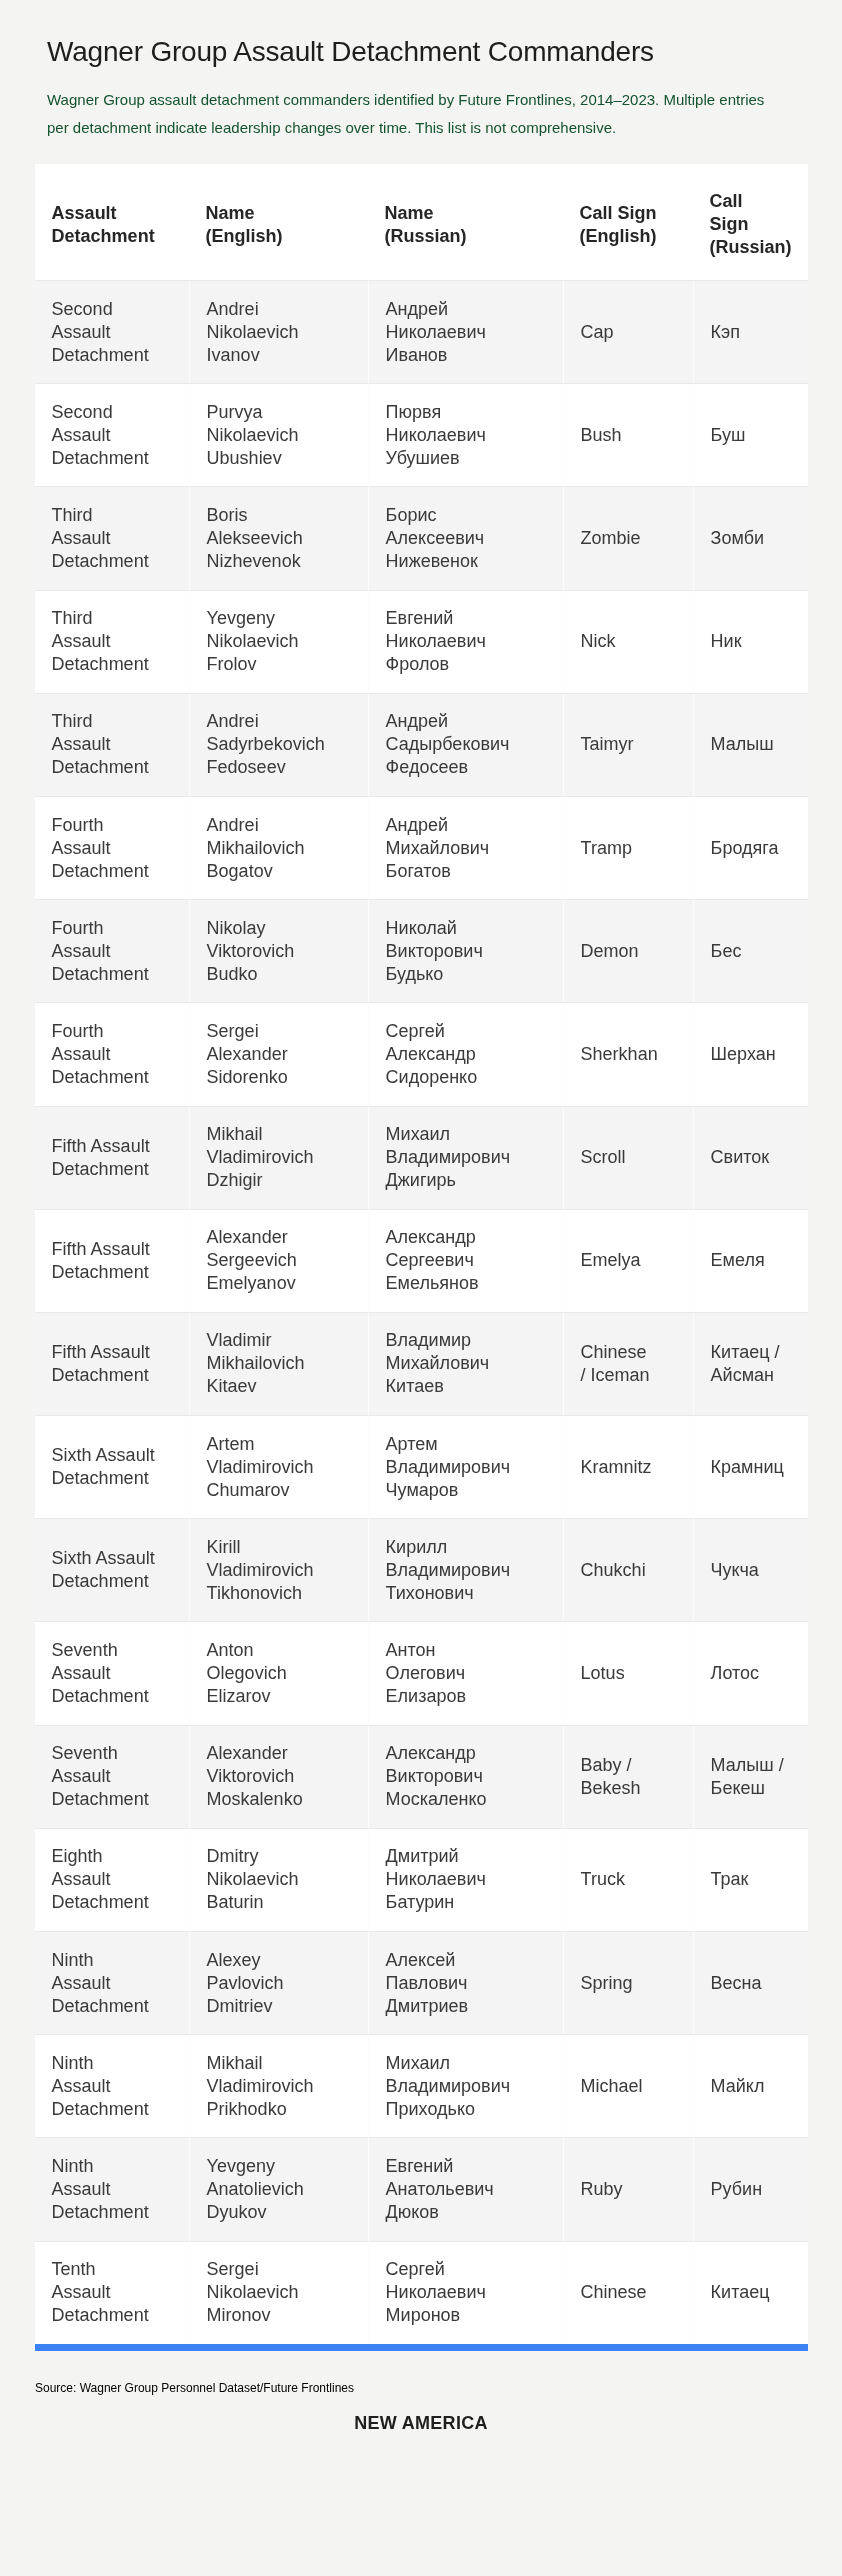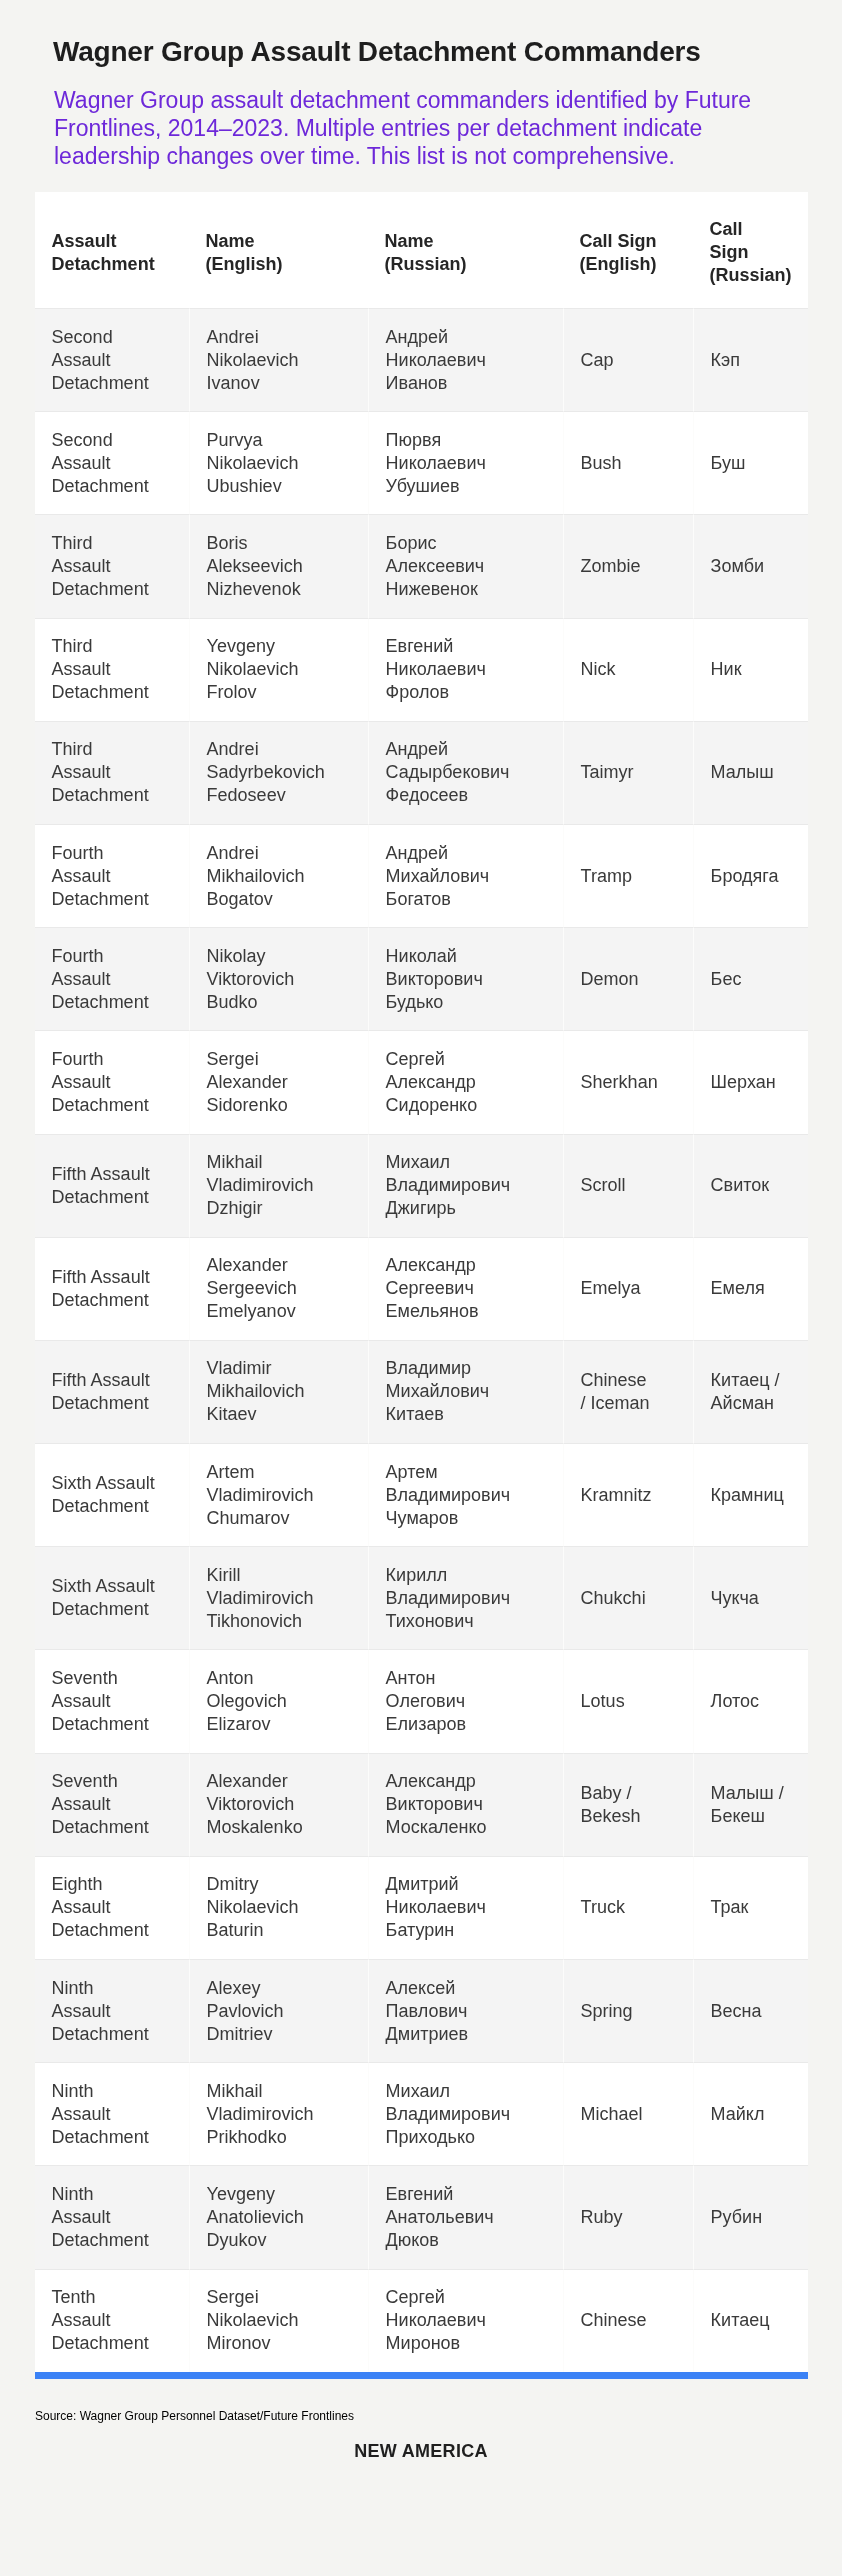--- a/index.html
+++ b/index.html
@@ -8,31 +8,31 @@
     min-height: 2576px;
     background: #f4f4f2;
     font-family: "Liberation Sans", sans-serif;
     color: #3a3a3a;
     overflow-x: hidden;
   }
   .page { padding: 36px 35px 35px 35px; }
   .title {
     font-size: 28px;
     line-height: 32px;
-    font-weight: bold;
+    font-weight: normal;
     color: #1e1e1e;
     letter-spacing: -0.2px;
-    margin-left: 18px;
+    margin-left: 12px;
   }
   .subtitle {
     margin-top: 18px;
-    margin-left: 19px;
-    font-size: 23px;
+    margin-left: 12px;
+    font-size: 15px;
     line-height: 28px;
-    color: #6d28d9;
+    color: #14532d;
     max-width: 735px;
   }
   .card {
     margin-top: 22px;
     background: #3b82f6;
     padding-bottom: 7px;
     width: 773px;
   }
   table {
     width: 100%;

